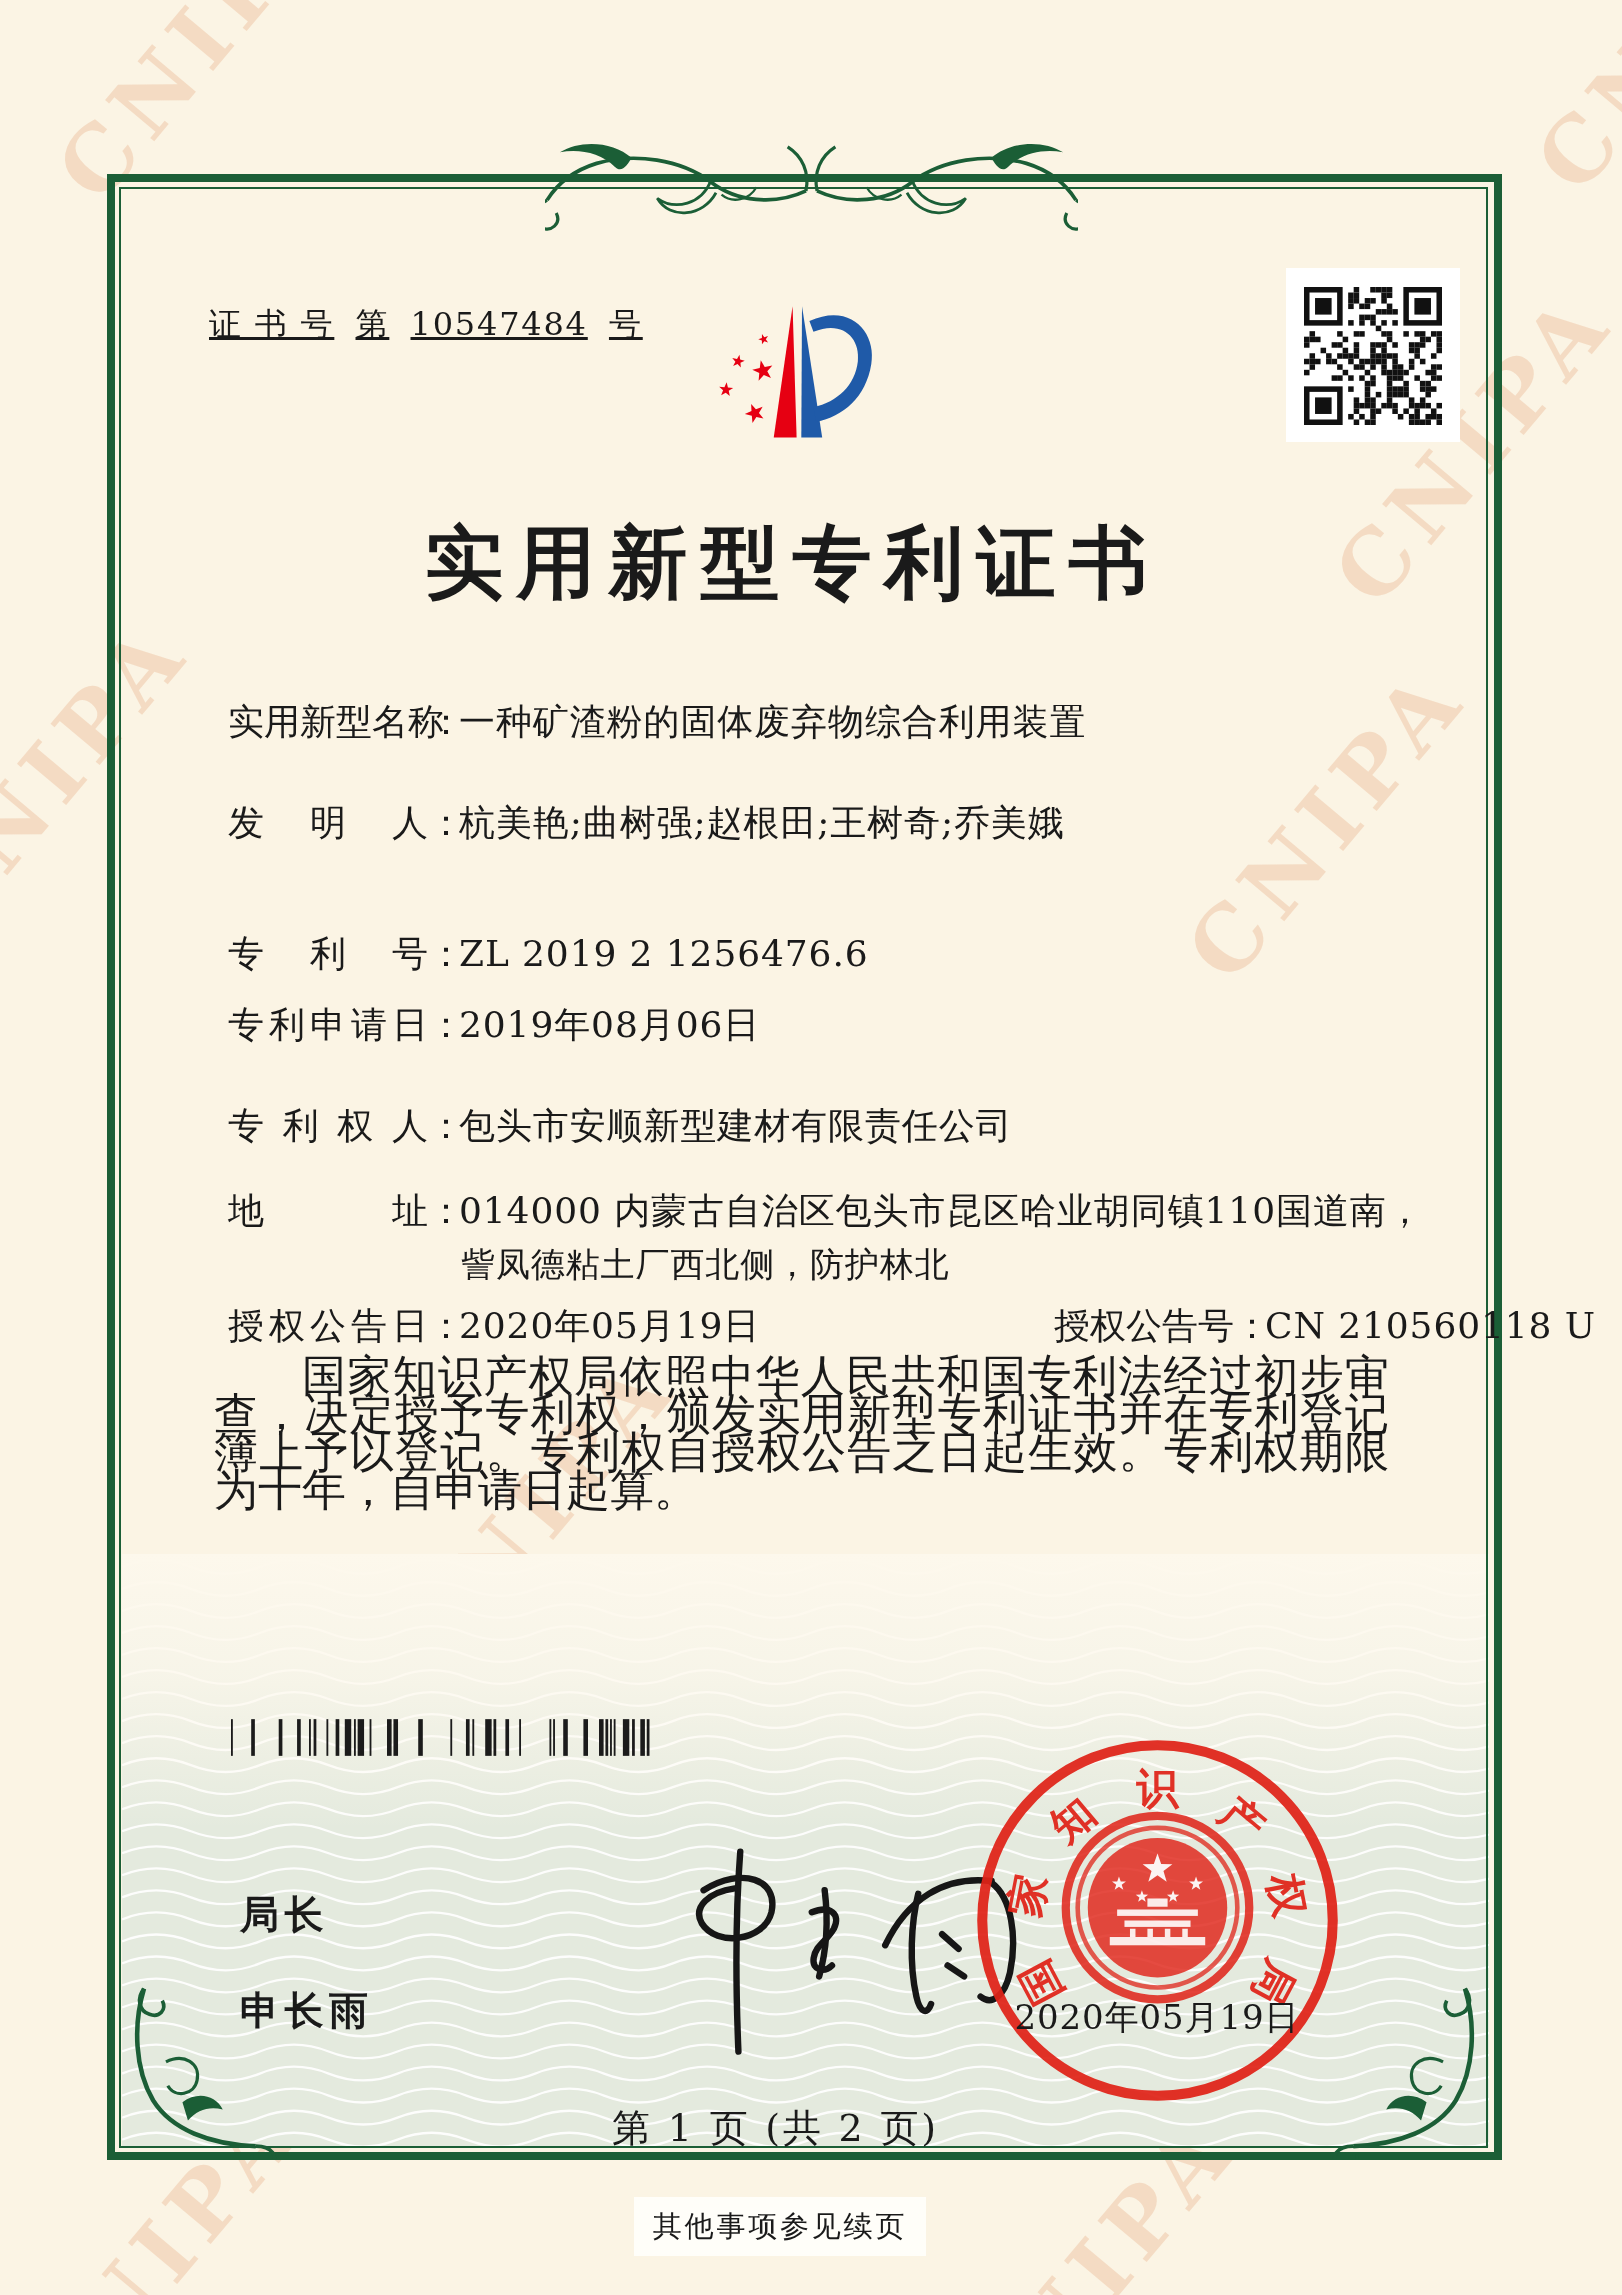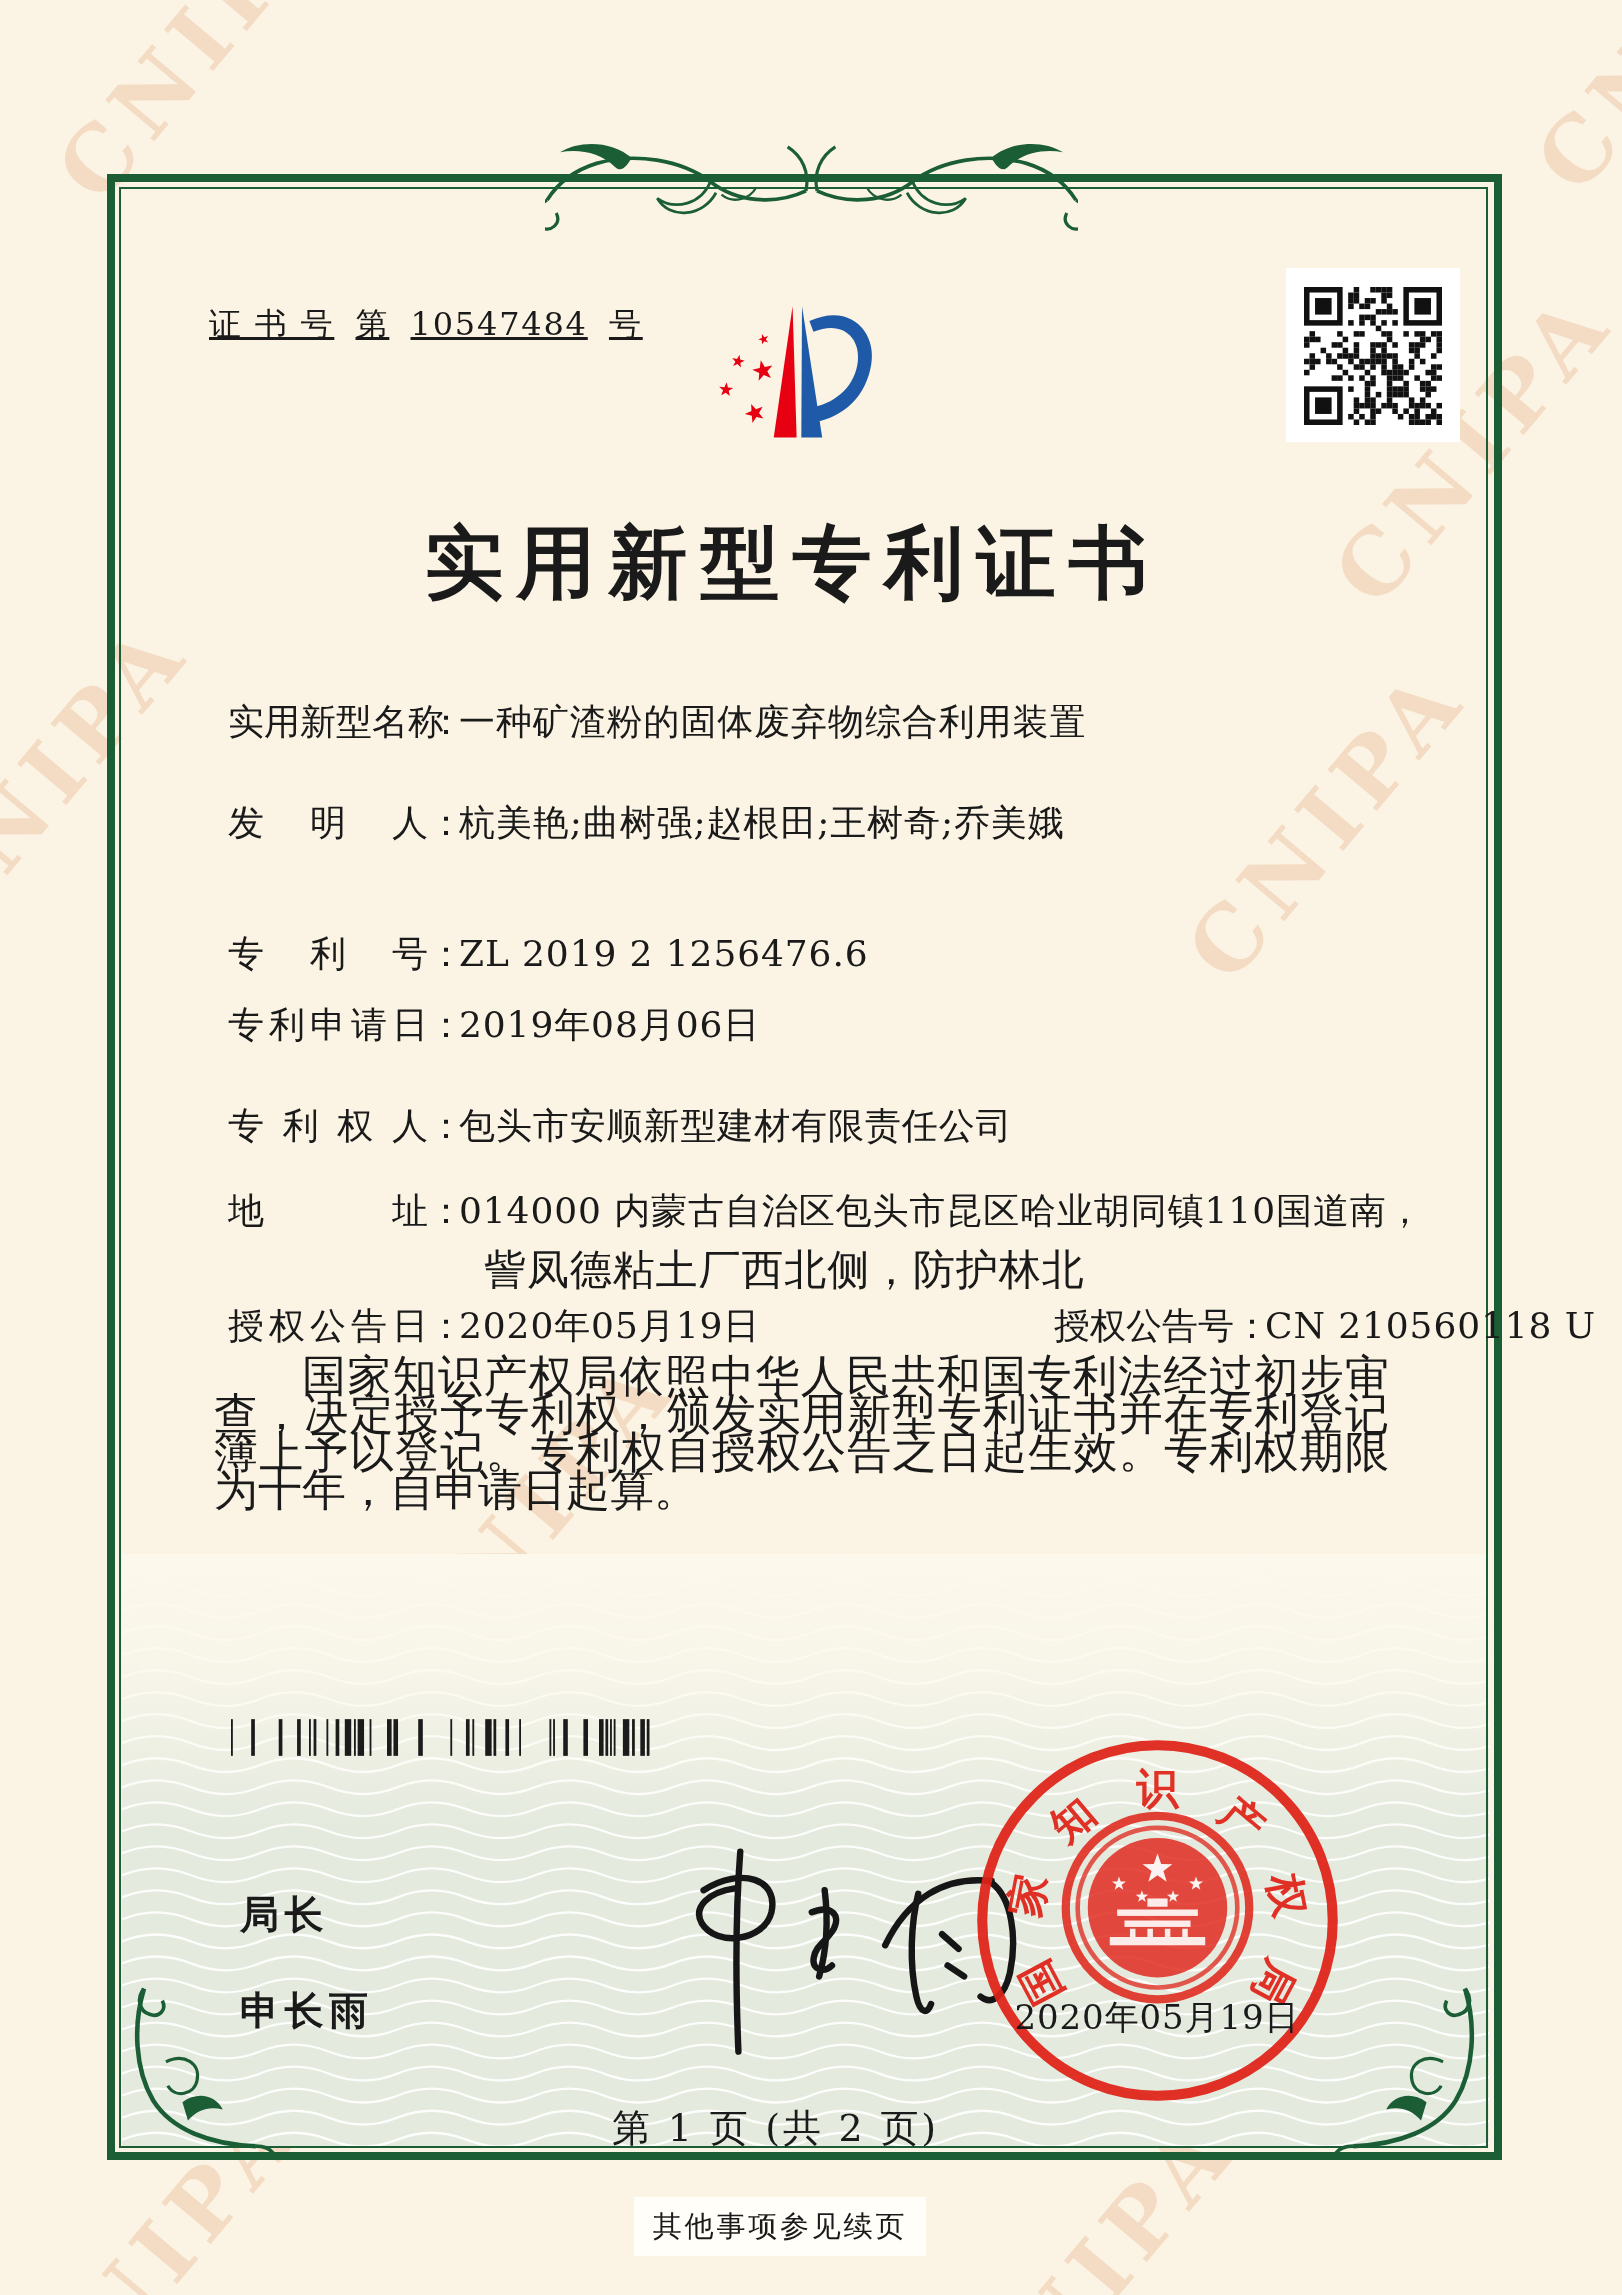--- a/index.html
+++ b/index.html
@@ -38,21 +38,21 @@
 
   
   .frow{position:absolute;left:228px;font-size:36px;z-index:5;white-space:nowrap;}
   .flabel{display:inline-block;width:200px;text-align:justify;text-align-last:justify;
       vertical-align:top;}
   .fcolon{display:inline-block;width:31px;}
   .fval{letter-spacing:0.9px;}
   #row-name{top:698px;} #row-inventor{top:799px;} #row-patno{top:900px;margin-top:30px;}
   #row-filing{top:1001px;} #row-patentee{top:1102px;}
   #row-addr1{top:1187px;} 
-  #addr-line2{position:absolute;left:484px;top:1242px;font-size:42px;z-index:5;letter-spacing:0.9px;}
+  #addr-line2{position:absolute;left:461px;top:1242px;font-size:34px;z-index:5;letter-spacing:0.9px;}
   #row-grant{top:1302px;}
   #grant-no-group{position:absolute;left:826px;top:0;}
 
   
   #paras{left:214px;top:1357px;width:1175px;z-index:5;font-size:44px;line-height:38px;
       text-align:justify;}
   #paras p{margin:0;text-indent:2em;}
 
   
   #barcode{left:231px;top:1719px;width:424px;height:37px;z-index:5;}

